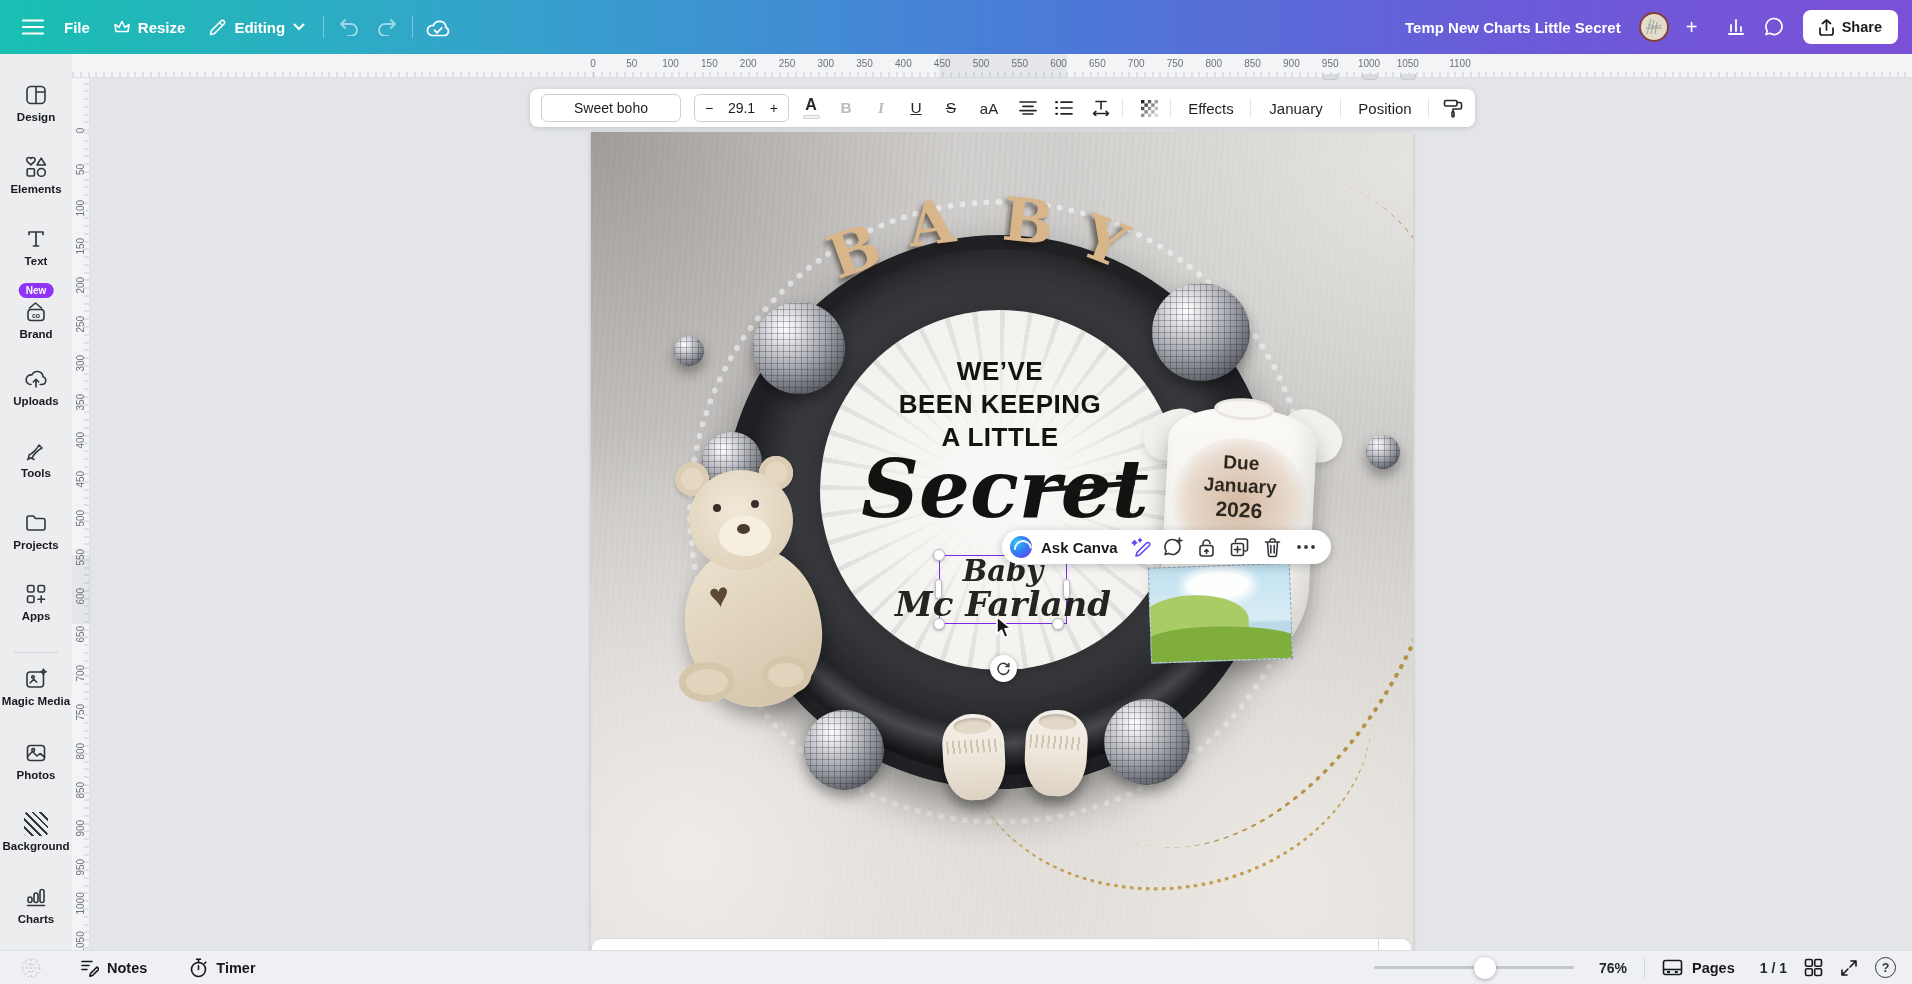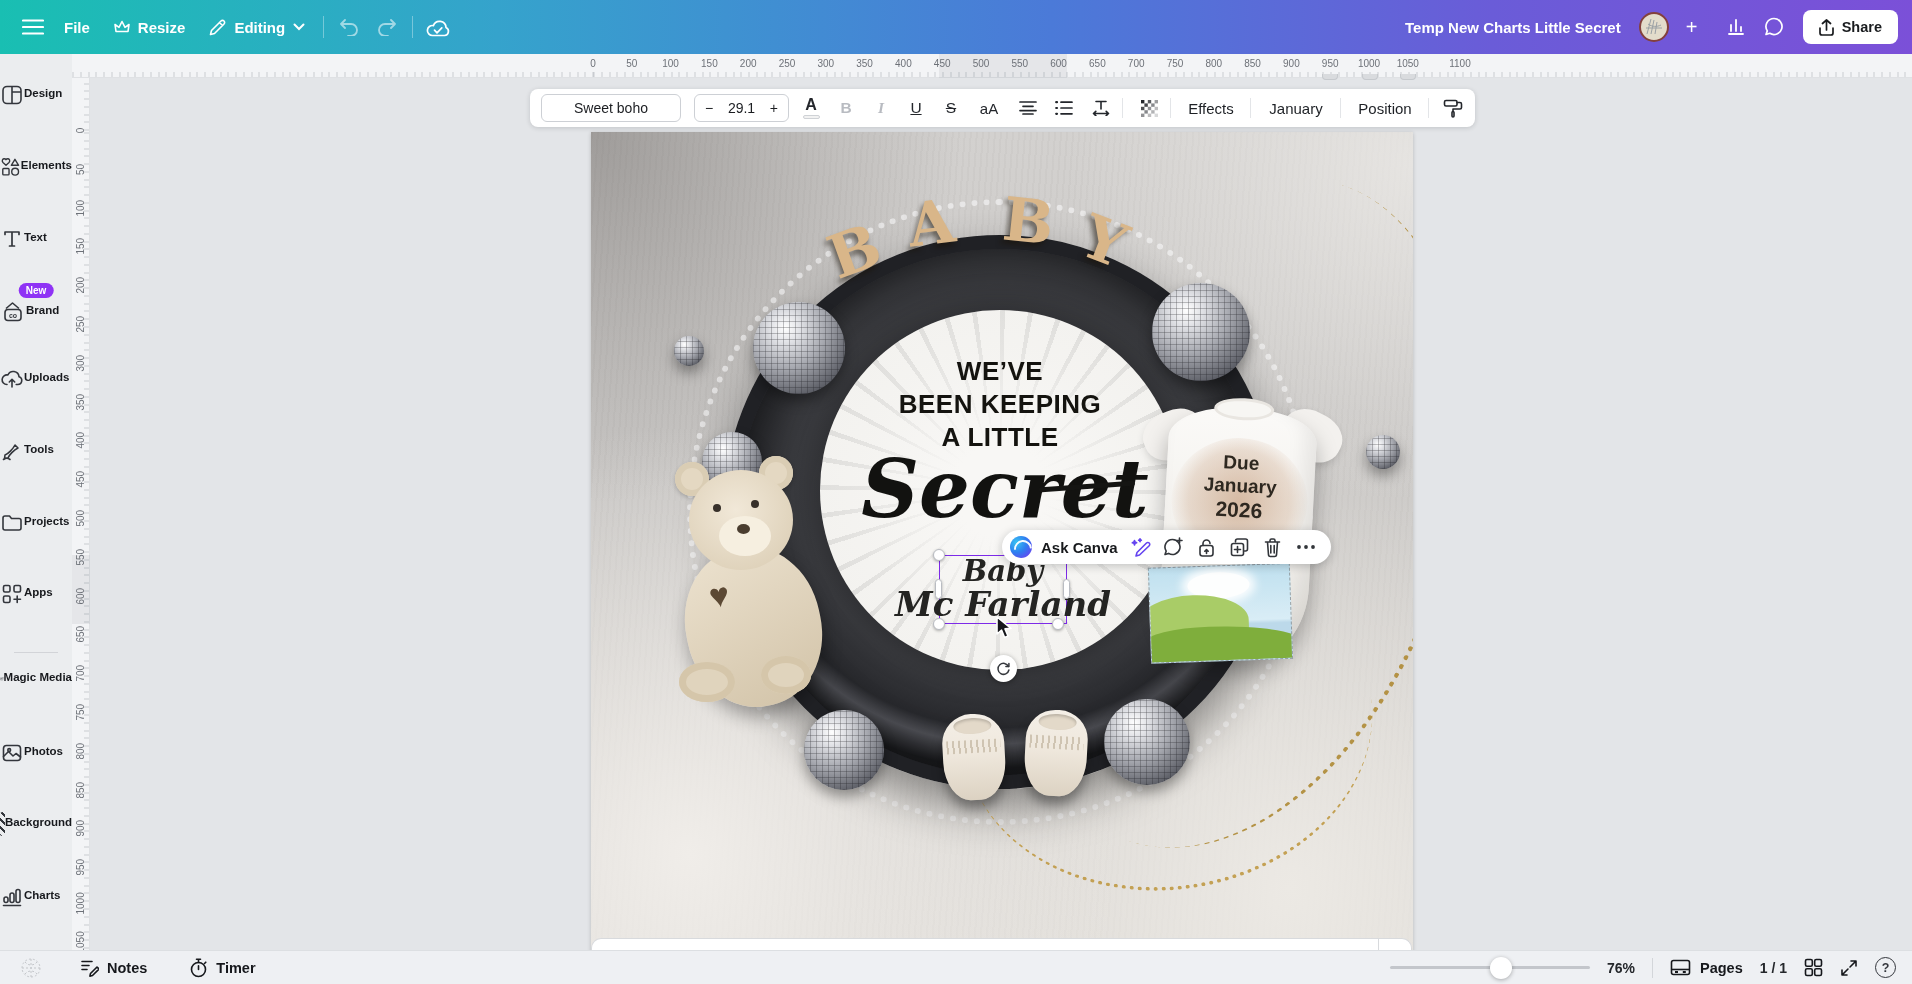--- a/index.html
+++ b/index.html
@@ -15,21 +15,21 @@
   .tb-icon-btn { width:38px; height:36px; display:flex; align-items:center; justify-content:center; border-radius:8px; }
   .tb-sep { width:1px; height:22px; background:rgba(255,255,255,.35); margin:0 6px; }
   .tb-title { margin-left:auto; font-size:15px; font-weight:700; color:#fff; margin-right:18px; white-space:nowrap; }
   .avatar { width:30px; height:30px; border-radius:50%; background:#e3dccb; border:2px solid #83403c; margin-right:8px; overflow:hidden; }
   .tb-plus { font-size:20px; font-weight:400; color:#fff; width:30px; height:30px; display:flex; align-items:center; justify-content:center; margin-right:10px; }
   .share-btn { display:flex; align-items:center; gap:8px; height:34px; padding:0 16px; background:#fff; border-radius:8px; color:#191b1e; font-size:14.5px; font-weight:700; margin-left:10px; }
   .dim { opacity:.55; }
 
   
   .sidebar { position:absolute; left:0; top:54px; width:72px; height:896px; background:#ebedef; z-index:25; }
-  .sb-item { position:absolute; left:0; width:72px; display:flex; flex-direction:row; }
+  .sb-item { position:absolute; left:0; width:72px; display:flex; flex-direction:column; align-items:center; }
   .sb-item .lbl { margin-top:4px; font-size:11.5px; font-weight:600; color:#17191d; white-space:nowrap; }
   .sb-badge { position:absolute; top:-17px; left:50%; transform:translateX(-50%); background:#8f33f5; color:#fff; font-size:10px; font-weight:700; padding:2px 7px; border-radius:9px; z-index:2; }
   .sb-divider { position:absolute; left:14px; top:598px; width:44px; height:1px; background:#d2d4d8; }
   .bg-hatch { width:24px; height:24px; border-radius:4px;
     background:repeating-linear-gradient(45deg,#33363c 0 2px,transparent 2px 5.5px); }
 
   
   .h-ruler { position:absolute; left:72px; top:54px; width:1840px; height:24px; background:#f3f4f6; border-bottom:1px solid #dfe1e4; z-index:12; }
   .h-ruler::before { content:''; position:absolute; left:0; bottom:0; width:100%; height:5px;
     background:repeating-linear-gradient(90deg,#c8cbd0 0 1px,transparent 1px 7.76px); background-position:521.5px 0; }
@@ -150,21 +150,21 @@
   .below-strip::after { content:''; position:absolute; right:32px; top:0; width:1px; height:12px; background:#d8dadd; }
   .bottombar { position:absolute; left:0; top:950px; width:1912px; height:34px; background:#eef0f3; border-top:1px solid #dcdfe2;
     z-index:35; display:flex; align-items:center; }
   .bb-btn { display:flex; align-items:center; gap:8px; font-size:14.5px; font-weight:700; color:#16181c; padding:0 10px; height:34px; }
   .ghost-icon { margin-left:18px; opacity:.32; }
   .bb-right { margin-left:auto; display:flex; align-items:center; gap:17px; padding-right:16px; }
   .slider { position:relative; width:200px; height:34px; display:flex; align-items:center; }
   .slider .track { width:100%; height:3px; background:#c3c6cb; border-radius:2px; }
   .slider .knob { position:absolute; left:50%; top:6px; width:22px; height:22px; border-radius:50%; background:#fff; box-shadow:0 1px 4px rgba(0,0,0,.3); }
   .bb-sep { width:1px; height:20px; background:#d3d6da; }
-  .bb-text { font-size:14px; font-weight:700; color:#24272b; }
+  .bb-text { font-size:14px; font-weight:700; color:#24272b;margin-left:8px; }
   .help-circle { width:21px; height:21px; border-radius:50%; border:1.7px solid #33363c; display:flex; align-items:center; justify-content:center;
     font-size:12.5px; font-weight:700; color:#33363c; }
 </style>
 </head>
 <body>
 
 <div class="page">
 
   <header class="topbar">
     <div class="tb-icon-btn">

